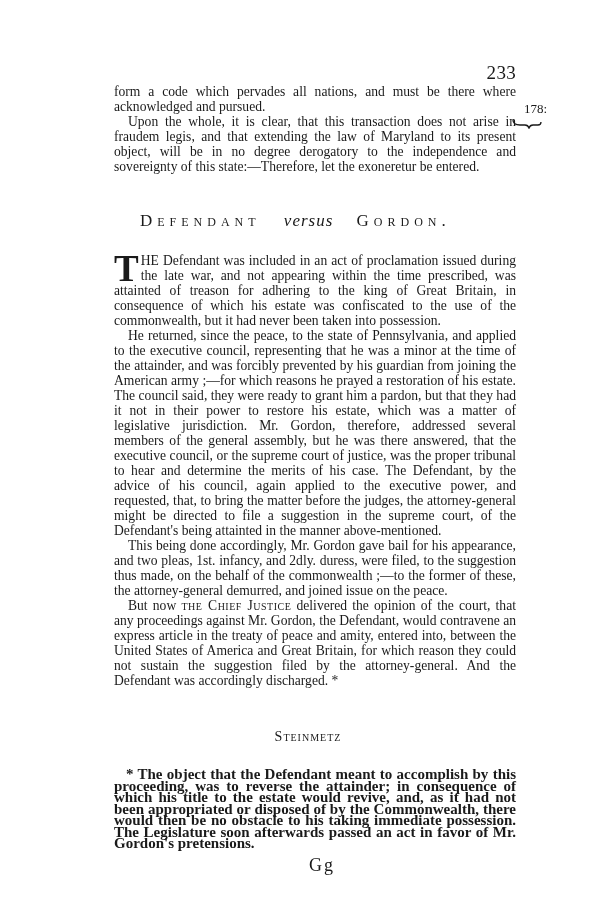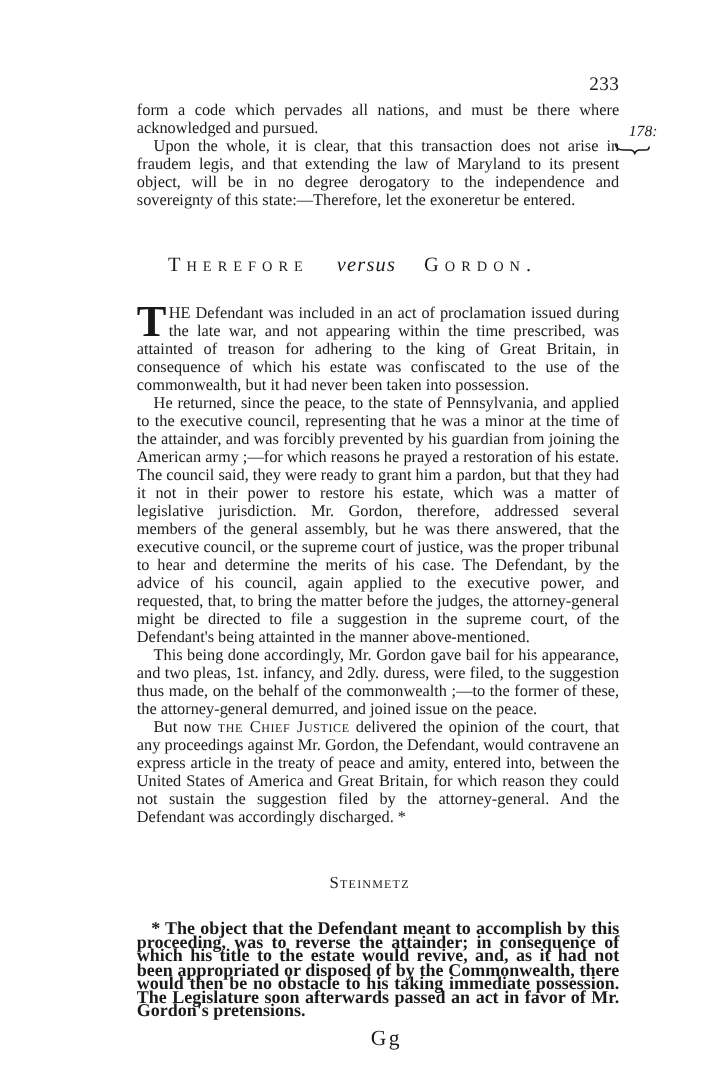--- a/index.html
+++ b/index.html
@@ -31,28 +31,27 @@
       position: absolute;
       left: 50px;
       top: 0;
       font-variant: small-caps;
     }
     .running-head .title i { font-variant: normal; }
     .running-head .pageno {
       position: absolute;
       right: 0;
       top: 0;
-      font-size: 16px;
+      font-size: 19px;
     }
     .margin-note {
       position: absolute;
       left: 524px;
       top: 101px;
       font-size: 13px;
-      font-style: italic;
     }
     .margin-brace {
       position: absolute;
       left: 512px;
       top: 119px;
       width: 30px;
       height: 10px;
     }
     p {
       margin: 0;
@@ -113,21 +112,21 @@
 <div class="page">
 
   <div class="running-head">
     <span class="pageno">233</span>
   </div>
 
   <p>form a code which pervades all nations, and must be there where acknowledged and pursued.</p>
   <p class="indent">Upon the whole, it is clear, that this transaction does not arise in fraudem legis, and that extending the law of Maryland to its present object, will be in no degree derogatory to the independence and sovereignty of this state:—Therefore, let the exoneretur be entered.</p>
 
   <div class="case-title">
-    <span>Therefore</span>
+    <span>Defendant</span>
     <span class="versus">versus</span>
     <span>Gordon.</span>
   </div>
 
   <p><span class="dropcap">T</span><span>HE Defendant was included in an act of proclamation issued during the late war, and not appearing within the time prescribed, was attainted of treason for adhering to the king of Great Britain, in consequence of which his estate was confiscated to the use of the commonwealth, but it had never been taken into possession.</span></p>
   <p class="indent">He returned, since the peace, to the state of Pennsylvania, and applied to the executive council, representing that he was a minor at the time of the attainder, and was forcibly prevented by his guardian from joining the American army ;—for which reasons he prayed a restoration of his estate. The council said, they were ready to grant him a pardon, but that they had it not in their power to restore his estate, which was a matter of legislative jurisdiction. Mr. Gordon, therefore, addressed several members of the general assembly, but he was there answered, that the executive council, or the supreme court of justice, was the proper tribunal to hear and determine the merits of his case. The Defendant, by the advice of his council, again applied to the executive power, and requested, that, to bring the matter before the judges, the attorney-general might be directed to file a suggestion in the supreme court, of the Defendant's being attainted in the manner above-mentioned.</p>
   <p class="indent">This being done accordingly, Mr. Gordon gave bail for his appearance, and two pleas, 1st. infancy, and 2dly. duress, were filed, to the suggestion thus made, on the behalf of the commonwealth ;—to the former of these, the attorney-general demurred, and joined issue on the peace.</p>
   <p class="indent"><span>But now</span> <span class="sc">the Chief Justice</span> <span>delivered the opinion of the court, that any proceedings against Mr. Gordon, the Defendant, would contravene an express article in the treaty of peace and amity, entered into, between the United States of America and Great Britain, for which reason they could not sustain the suggestion filed by the attorney-general. And the Defendant was accordingly discharged. *</span></p>
 
   <div class="signature">Steinmetz</div>

